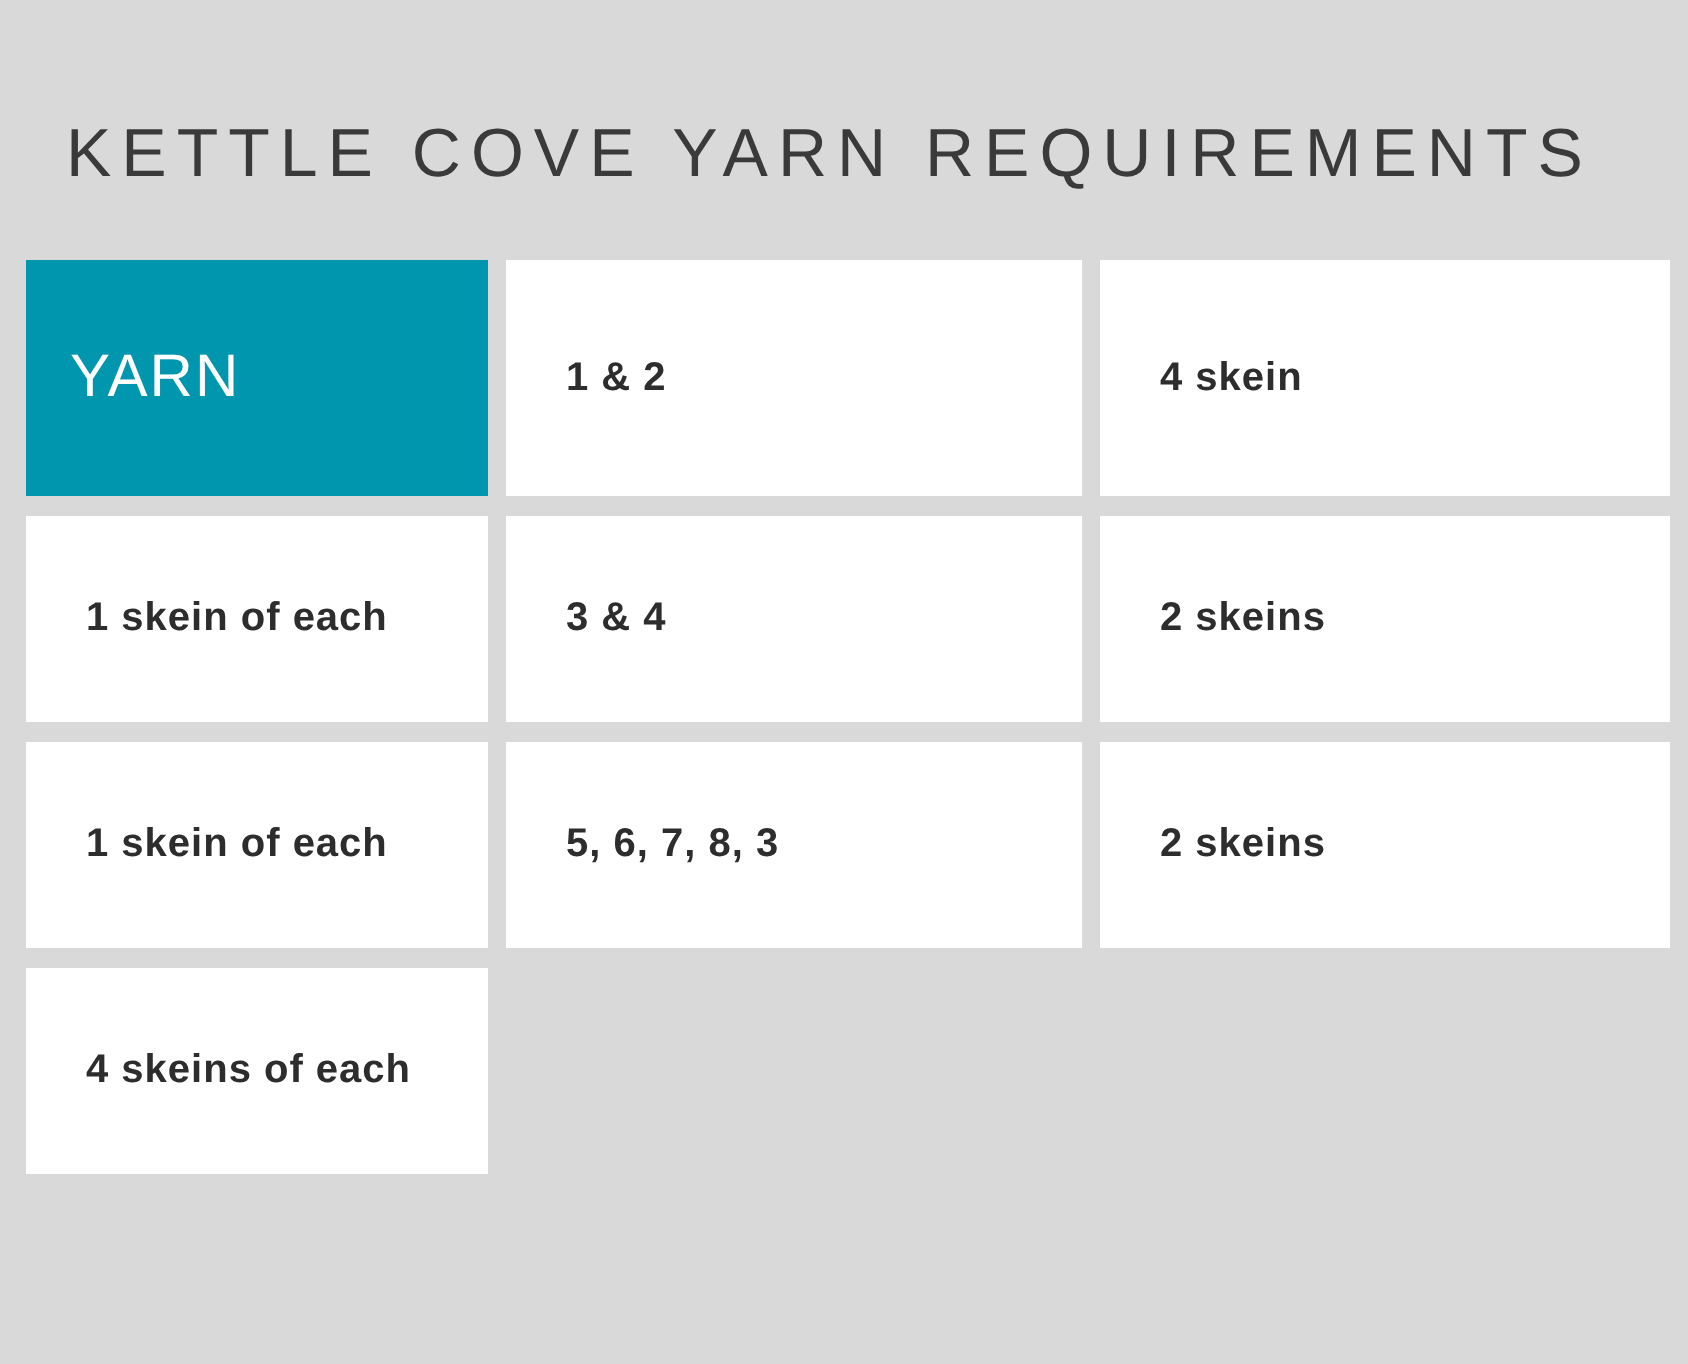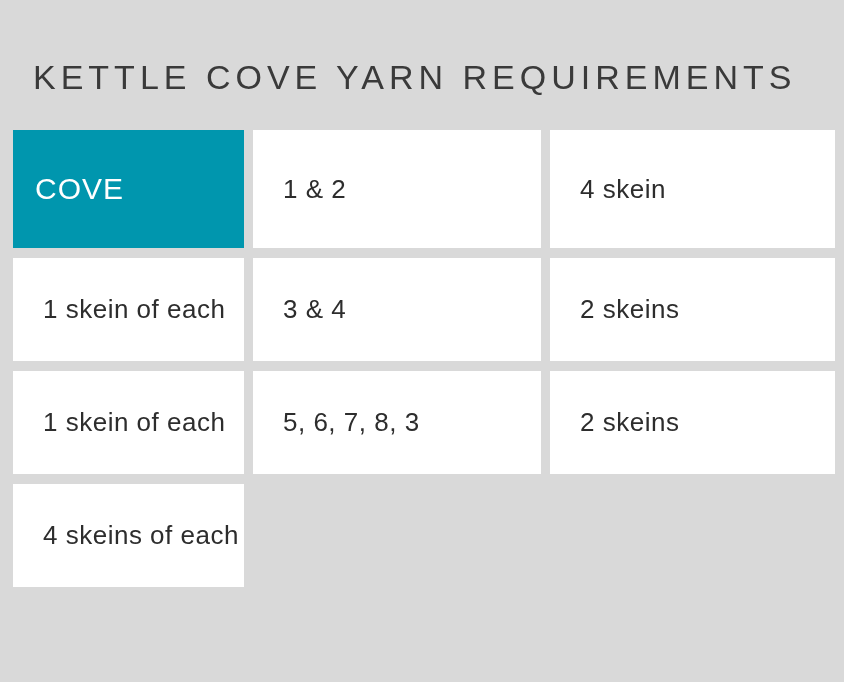--- a/index.html
+++ b/index.html
@@ -46,39 +46,39 @@
     align-items: center;
     justify-content: center;
   }
   .hcell.h-left {
     justify-content: flex-start;
     padding-left: 22px;
   }
   .cell {
     background: var(--cell-bg, #ffffff);
     color: var(--cell-text, #2d2d2d);
-    font-size: 26px;
-    font-weight: 400;
+    font-size: 20px;
+    font-weight: 700;
     letter-spacing: 0.5px;
     display: flex;
     align-items: center;
     justify-content: flex-start;
     padding-left: 30px;
   }
 </style>
 </head>
 <body>
 
 <div class="canvas">
 
   <h1 class="title">KETTLE COVE YARN REQUIREMENTS</h1>
 
   <div class="yarn-table">
 
-    <div class="hcell h-left">COVE</div>
+    <div class="hcell h-left">YARN</div>
 
     <div class="cell">1 &amp; 2</div>
     <div class="cell">4 skein</div>
     <div class="cell">1 skein of each</div>
 
     <div class="cell">3 &amp; 4</div>
     <div class="cell">2 skeins</div>
     <div class="cell">1 skein of each</div>
 
     <div class="cell">5, 6, 7, 8, 3</div>

